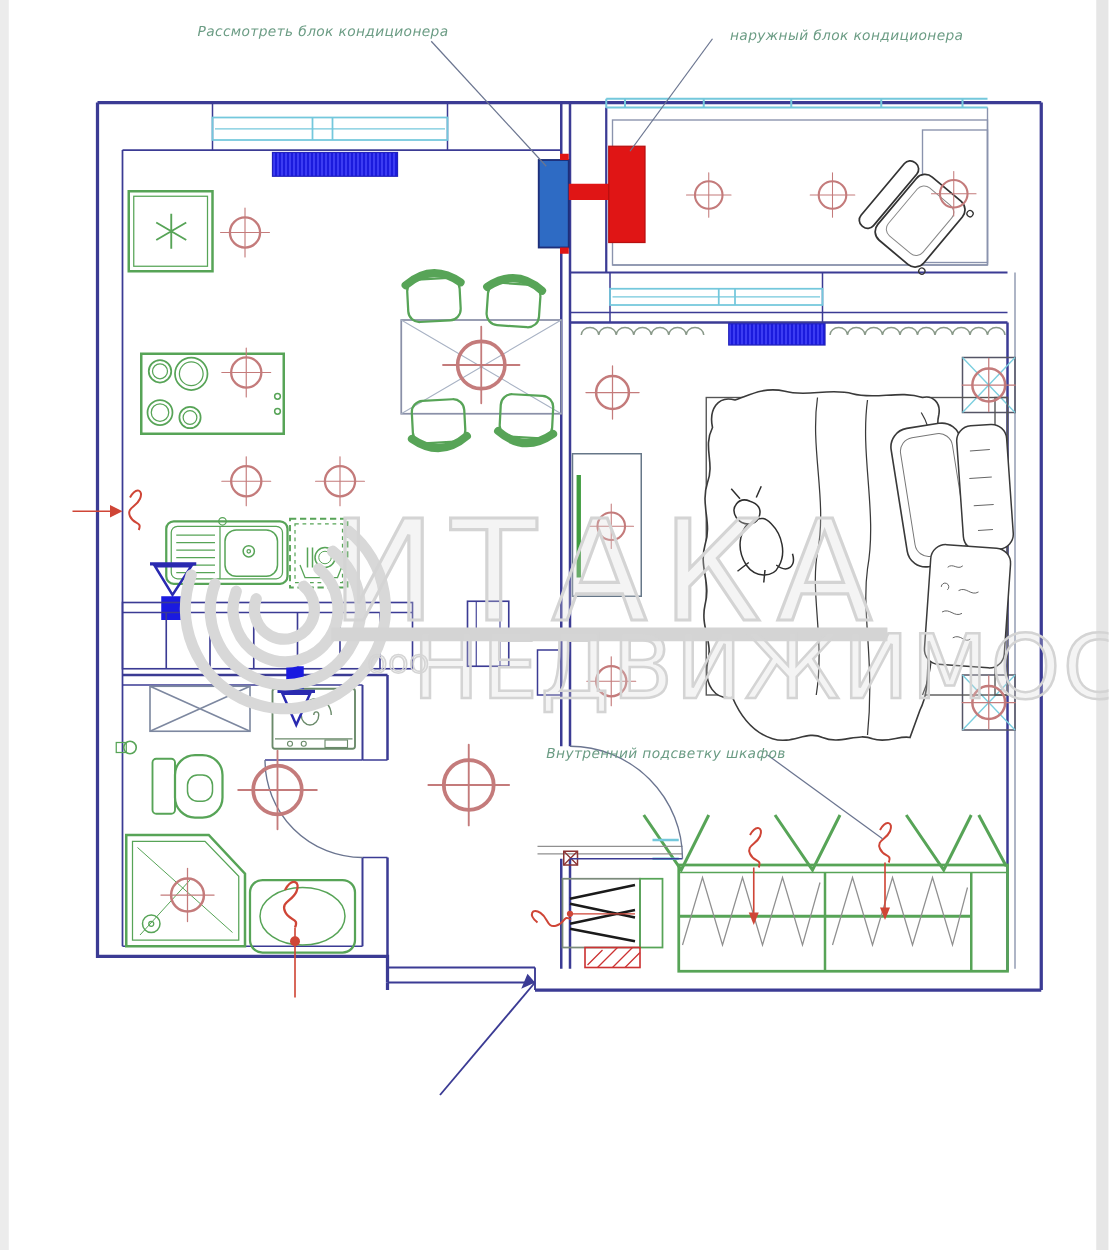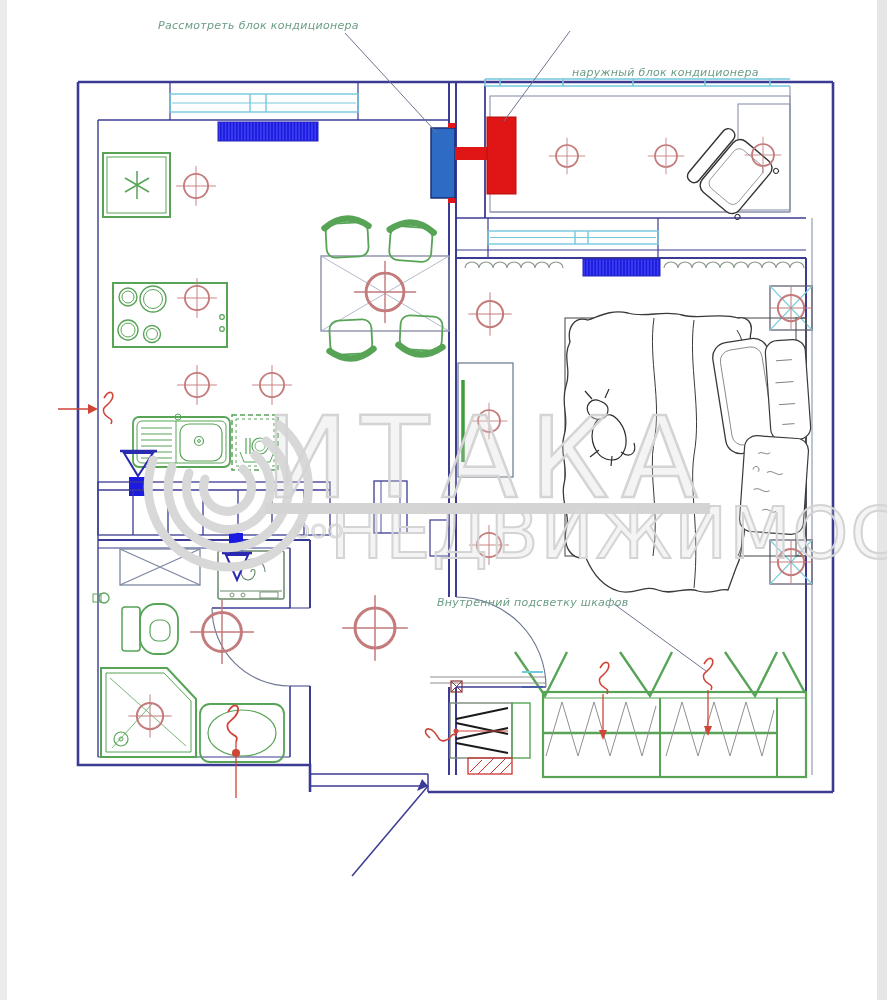--- a/index.html
+++ b/index.html
@@ -345,15 +345,15 @@
       <path d="M158,49 A60,60 0 1 1 64,75"></path>
       <path d="M147,63 A42,42 0 1 1 81,81"></path>
       <path d="M135,77 A24,24 0 1 1 97,87"></path>
     </g>
   </svg>
   <div class="wm brand">ИТАКА</div>
   <div class="wm form">ООО</div>
   <div class="wm word">НЕДВИЖИМОСТЬ</div>
 
   <div class="note" style="left:158px;top:19px;">Рассмотреть блок кондиционера</div>
-  <div class="note" style="left:572px;top:22px;margin-top:44px;">наружный блок кондиционера</div>
+  <div class="note" style="left:584px;top:22px;">наружный блок кондиционера</div>
   <div class="note" style="left:437px;top:596px;">Внутренний подсветку шкафов</div>
 </div>
 
 </body></html>

